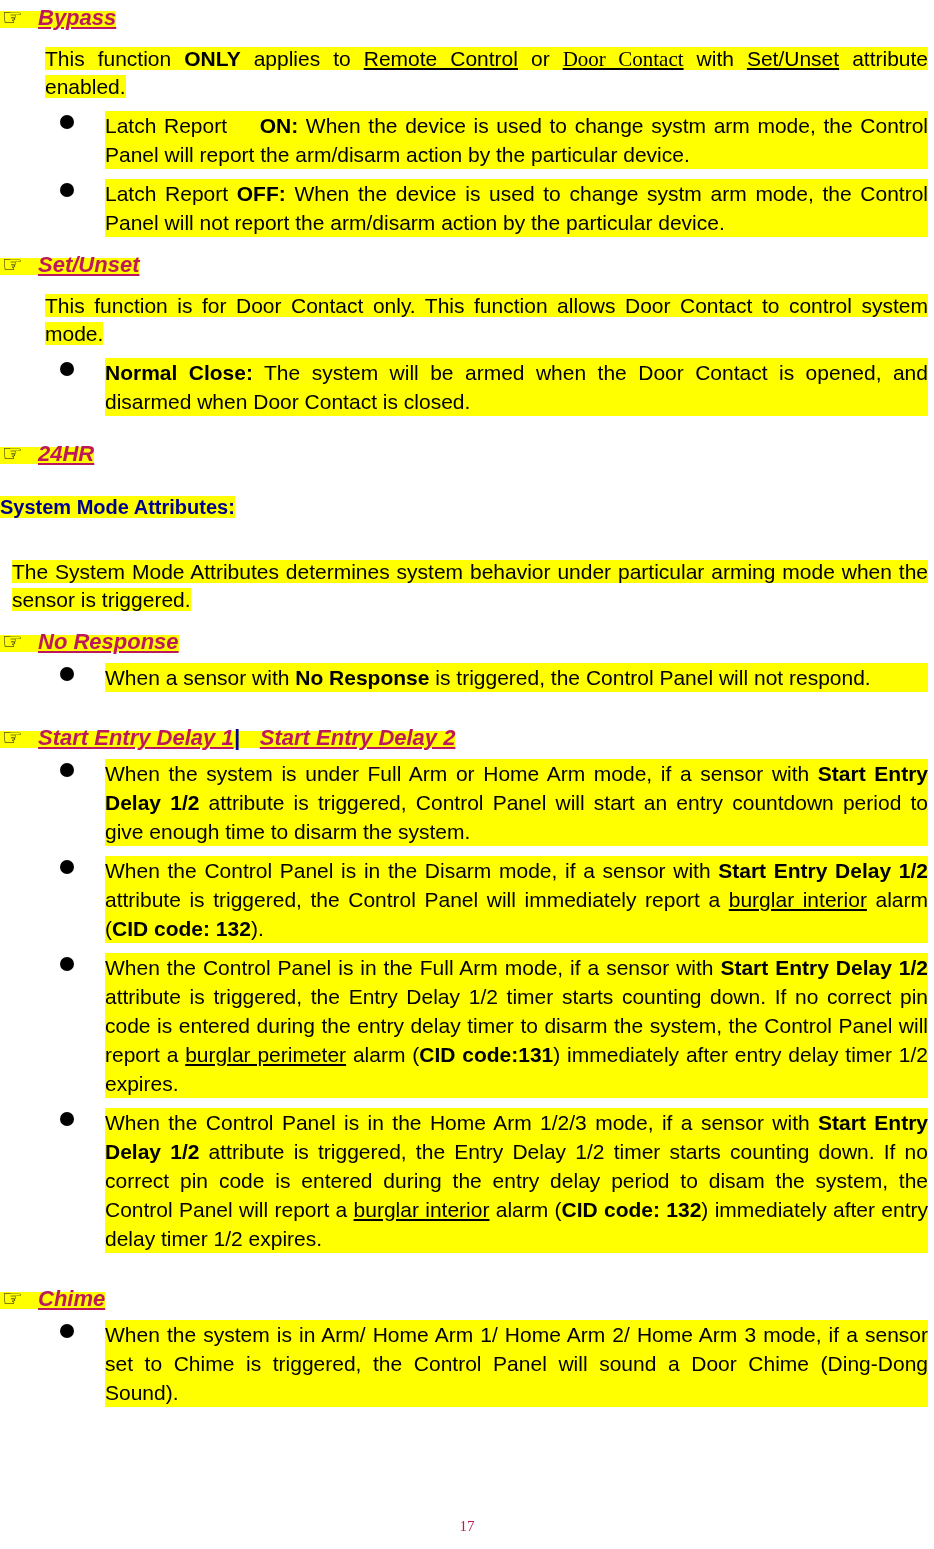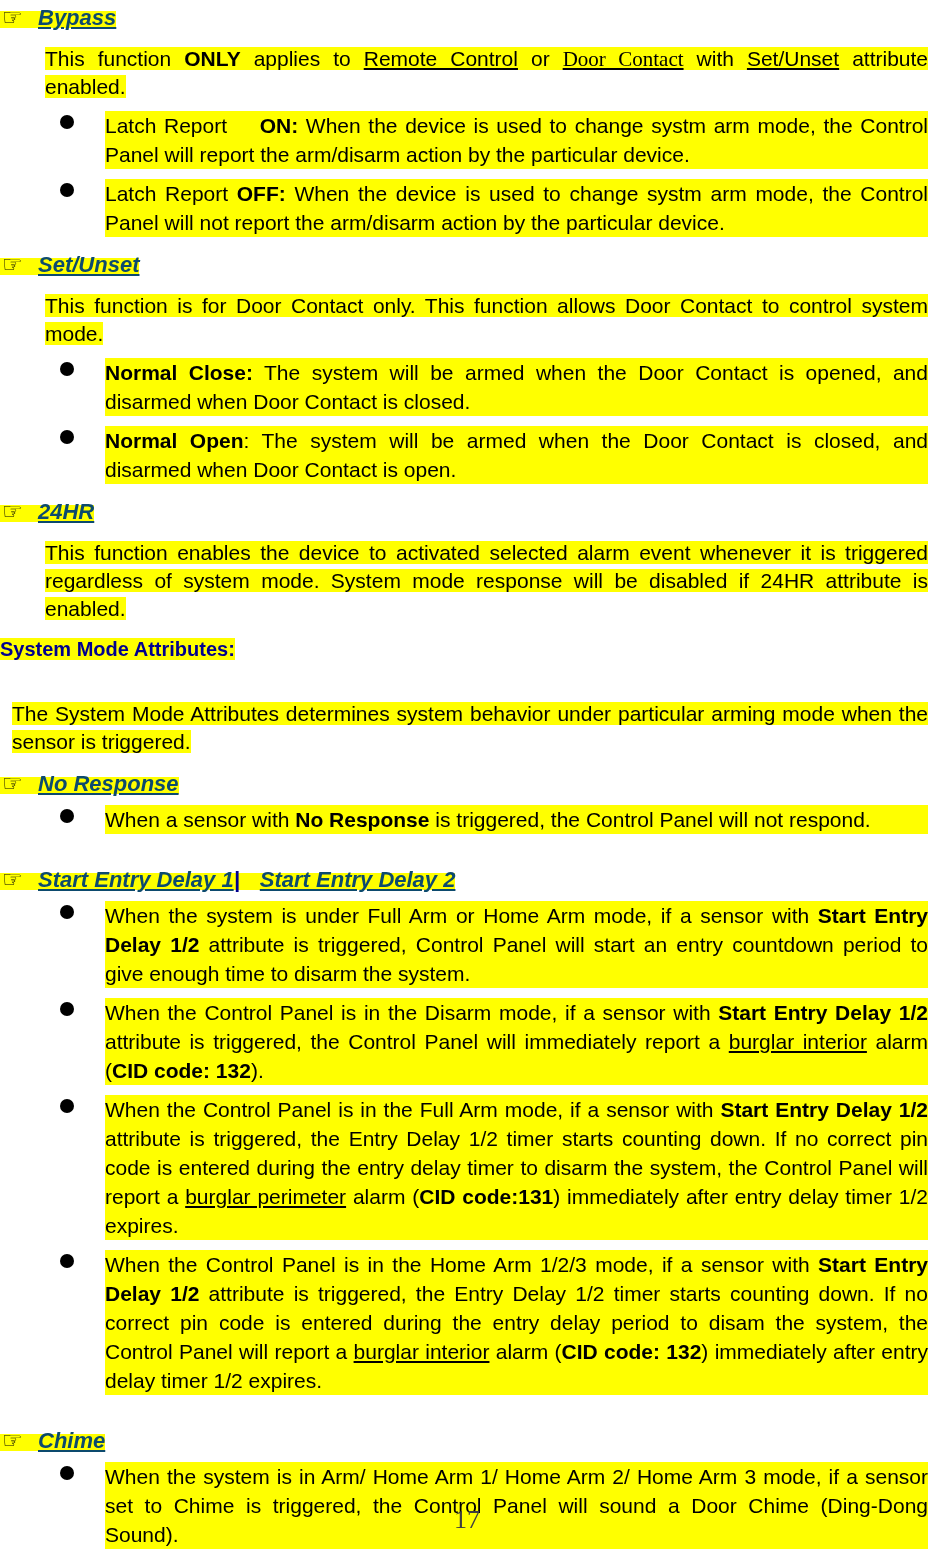--- a/index.html
+++ b/index.html
@@ -40,21 +40,21 @@
     color: #000000;
     vertical-align: baseline;
     text-align: left;
     padding-left: 2px;
     box-sizing: border-box;
   }
   .heading-text {
     font-size: 22px;
     font-weight: bold;
     font-style: italic;
-    color: #0c4a6e;
+    color: #be185d;
     text-decoration: underline;
     letter-spacing: 0px;
   }
   .heading-sep {
     font-size: 22px;
     font-weight: bold;
     font-style: italic;
     color: #00008f;
     text-decoration: none;
   }
@@ -120,22 +120,22 @@
   .sp-xl { height: 34px; }
 
   
   .page-number {
     position: absolute;
     left: 0;
     right: 0;
     bottom: 14px;
     text-align: center;
     font-family: "Liberation Serif", serif;
-    font-size: 26px;
-    color: #404040;
+    font-size: 15px;
+    color: #be185d;
   }
 </style>
 </head>
 <body>
 
 <div class="page">
 
   <div class="sp-xs"></div>
   <div class="heading-row">
     <span class="hl"><span class="hand">☞</span><span class="heading-text">Bypass</span></span>
@@ -162,33 +162,26 @@
   <div class="sp-m"></div>
   <div class="para indent">
     <span class="hl"><span>This function is for Door Contact only. This function allows Door Contact to control system mode.</span></span>
   </div>
   <div class="sp-s"></div>
   <div class="bullet">
     <span class="dot hl"></span>
     <span class="btext hl"><span style="font-weight: bold;">Normal Close:</span><span> The system will be armed when the Door Contact is opened, and disarmed when Door Contact is closed.</span></span>
   </div>
   <div class="sp-s"></div>
-  <div class="bullet">
-    <span class="dot hl"></span>
-    <span class="btext hl"><span style="font-weight: bold;">Normal Open</span><span>: The system will be armed when the Door Contact is closed, and disarmed when Door Contact is open.</span></span>
-  </div>
 
   <div class="sp-m"></div>
   <div class="heading-row">
     <span class="hl"><span class="hand">☞</span><span class="heading-text">24HR</span></span>
   </div>
   <div class="sp-m"></div>
-  <div class="para indent">
-    <span class="hl"><span>This function enables the device to activated selected alarm event whenever it is triggered regardless of system mode. System mode response will be disabled if 24HR attribute is enabled.</span></span>
-  </div>
 
   <div class="sp-m"></div>
   <div class="subheading" style="margin-left:0;">
     <span class="hl">System Mode Attributes:</span>
   </div>
   <div class="sp-xs"></div>
   <div class="para full">
     <span class="hl">The System Mode Attributes determines system behavior under particular arming mode when the sensor is triggered.</span>
   </div>
 

